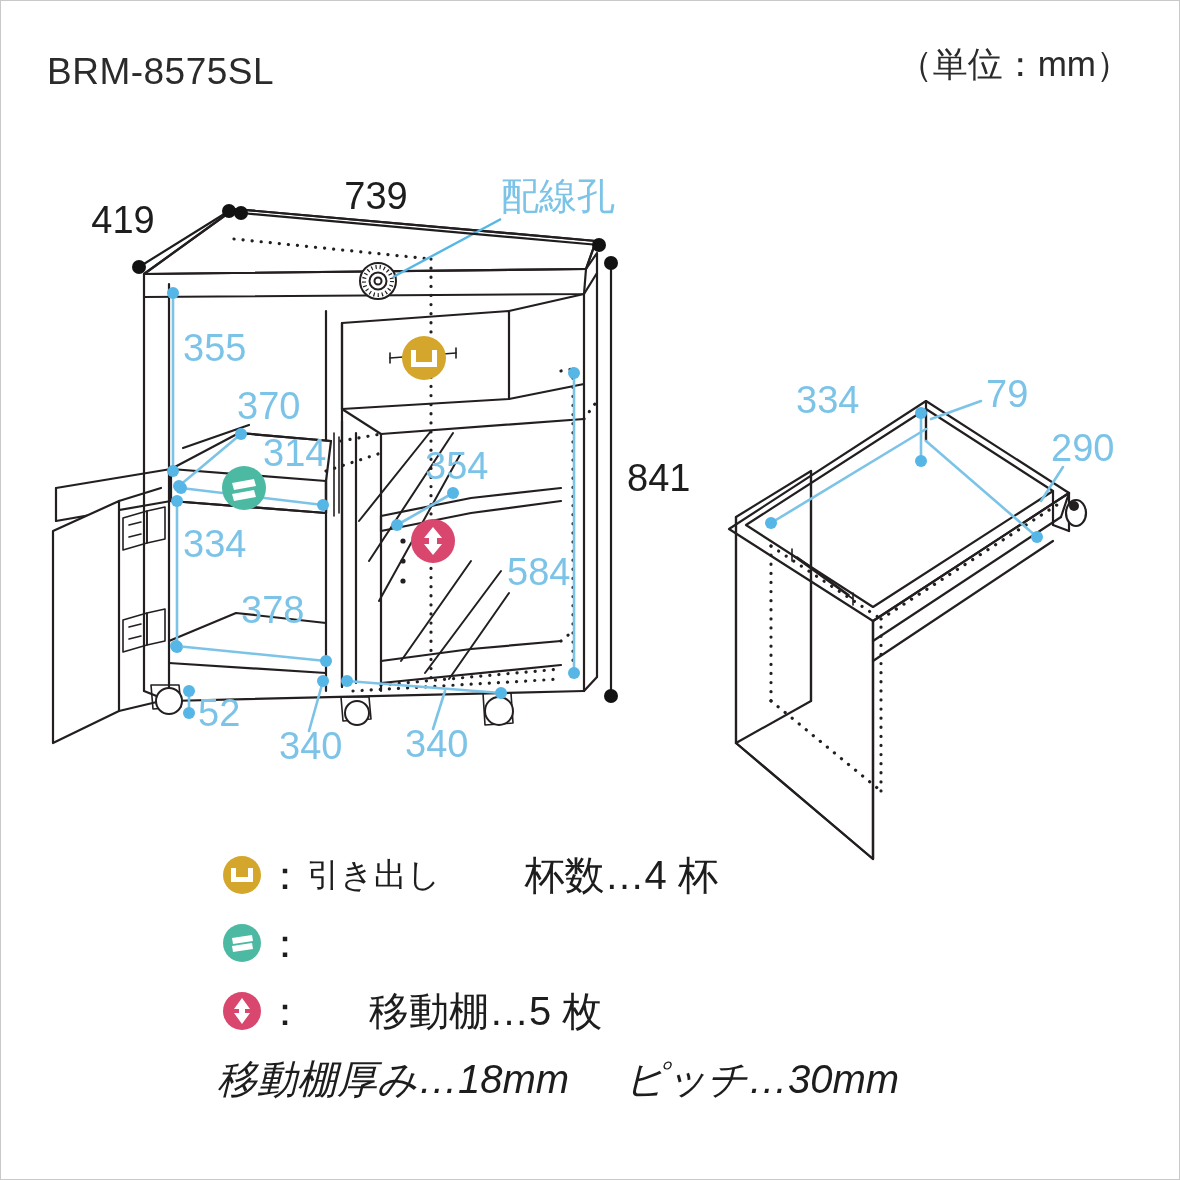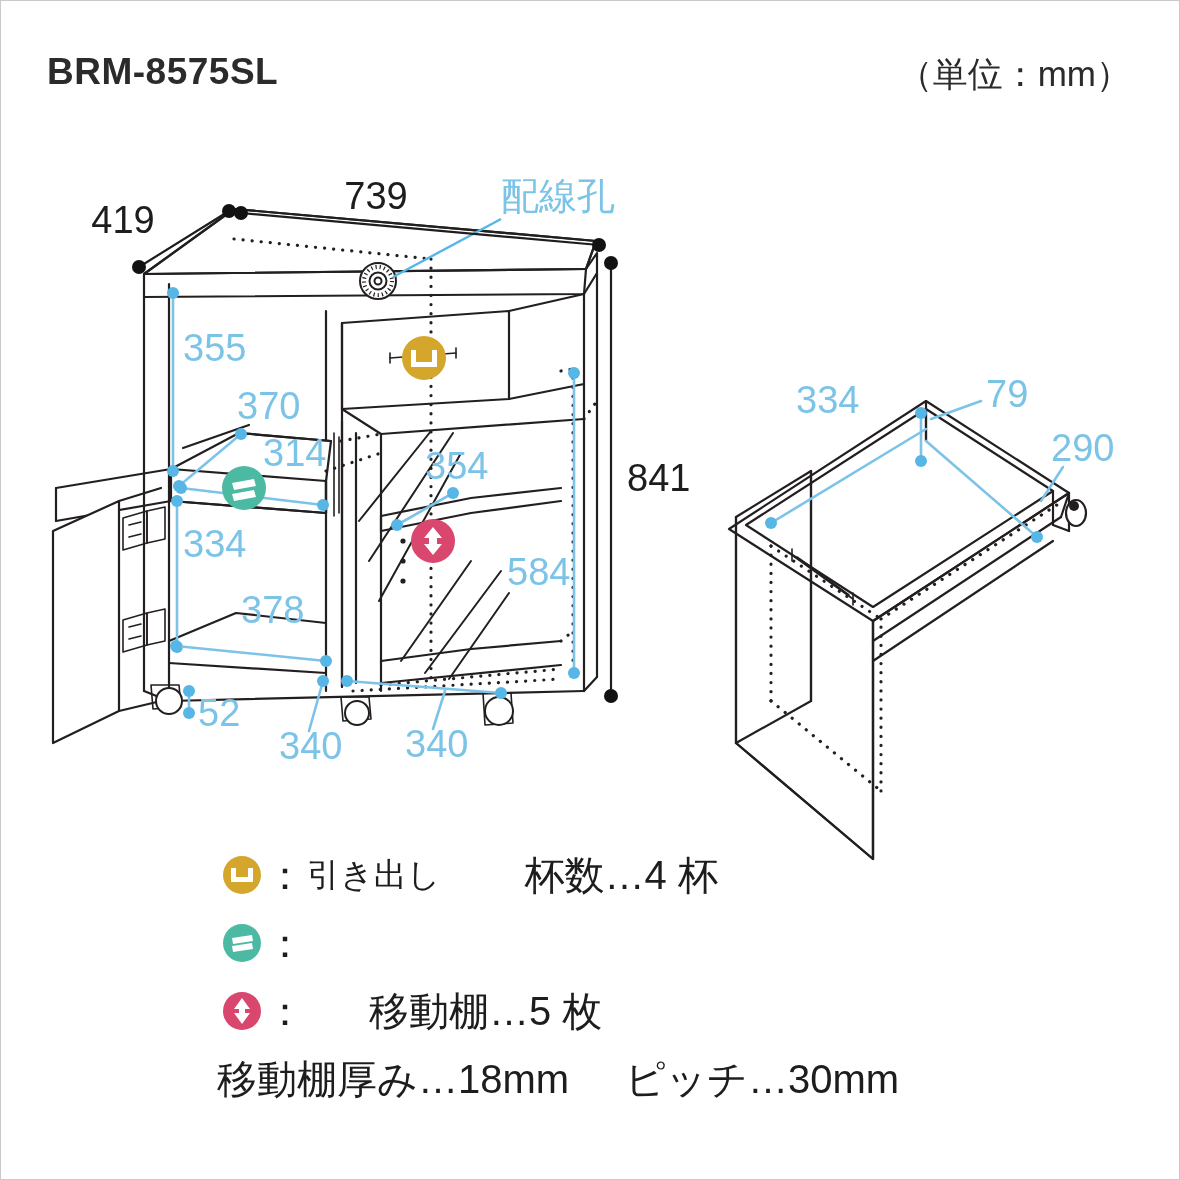--- a/index.html
+++ b/index.html
@@ -12,38 +12,38 @@
   }
   #page{
     position:relative;width:1180px;height:1180px;
     background:#ffffff;
     box-sizing:border-box;
     border:1px solid #c9c9c9;
   }
   
   #model-title{
     position:absolute;left:46px;top:50px;
-    font-size:37px;letter-spacing:.5px;font-weight:700;color:#2b2b2b;
+    font-size:37px;letter-spacing:.5px;font-weight:400;color:#2b2b2b;
   }
   #unit-note{
-    position:absolute;right:48px;top:50px;
+    position:absolute;right:48px;top:40px;
     font-size:35px;letter-spacing:0px;color:#2b2b2b;white-space:nowrap;
   }
   
   #drawing{position:absolute;left:0;top:0;width:1180px;height:1180px;}
   
   #legend{
     position:absolute;left:222px;top:840px;width:820px;
   }
   .legend-row{
     display:flex;align-items:center;
     height:68px;
     font-size:40px;color:#1d1d1d;white-space:nowrap;
   }
-  .legend-row.no-icon{padding-left:0;}
+  .legend-row.no-icon{padding-left:0;font-style:italic;}
   .ic{
     width:38px;height:38px;border-radius:50%;
     flex:0 0 38px;position:relative;margin-right:2px;
   }
   .ic svg{position:absolute;left:0;top:0;}
   .lg-colon{font-size:40px;margin:0 2px 0 2px;}
   .lg-label{font-size:33px;}
   .lg-gap{display:inline-block;width:84px;}
   .lg-gap-sm{display:inline-block;width:62px;}
   .lg-sub{font-size:40px;}

